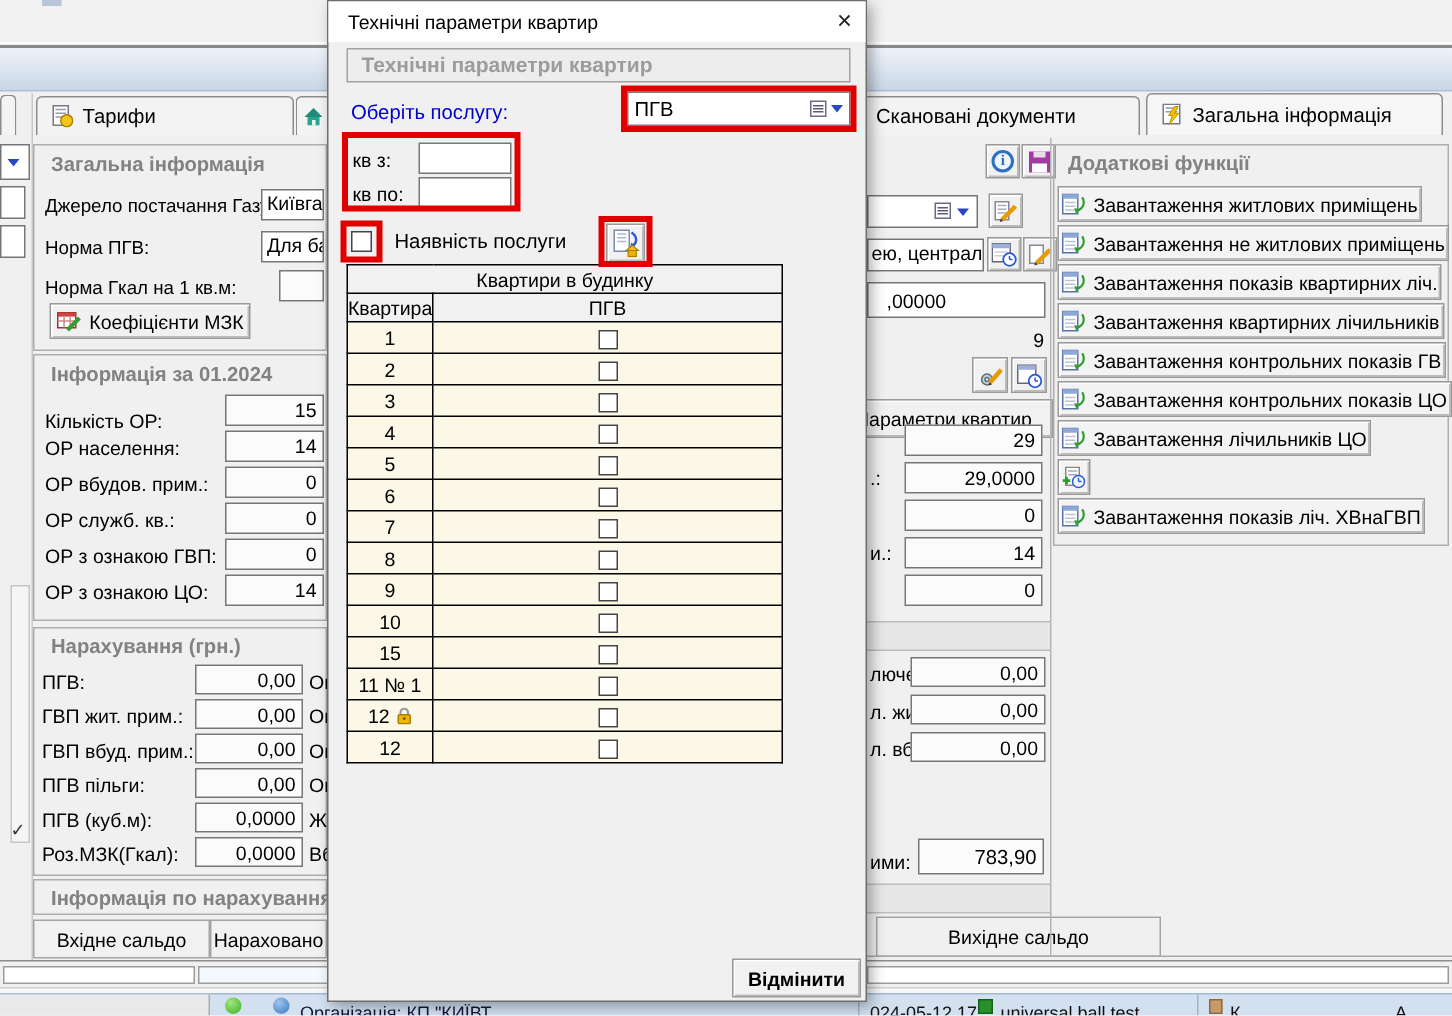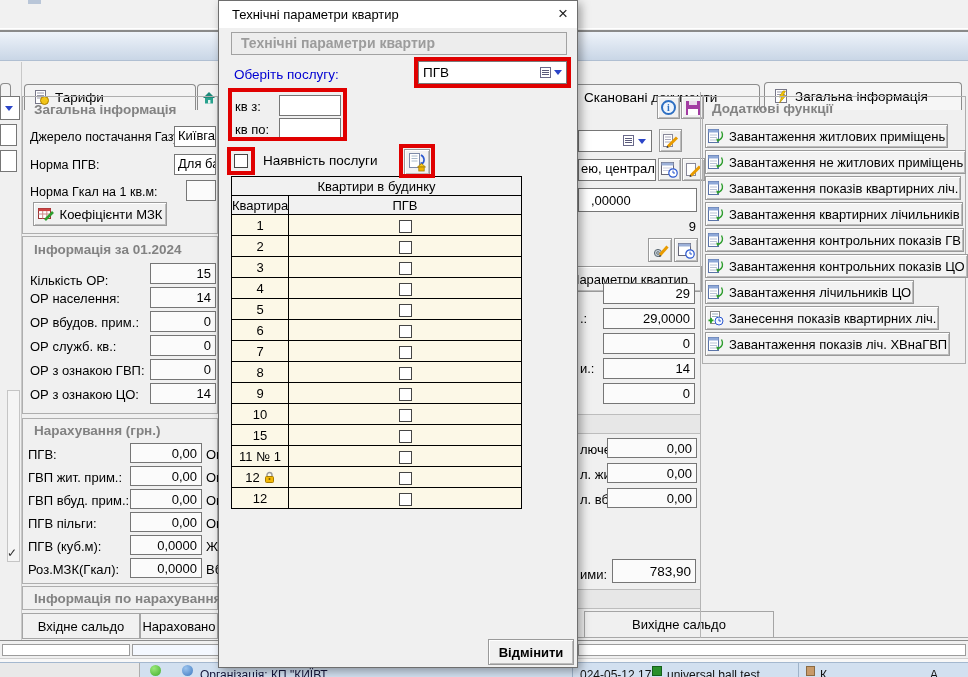--- a/index.html
+++ b/index.html
@@ -10,21 +10,21 @@
 .lbl{position:absolute;font-size:12.5px;white-space:nowrap;}
 .lbl13{position:absolute;font-size:13px;white-space:nowrap;}
 .field{position:absolute;background:#fbfbfb;border:1px solid #767676;font-size:13px;line-height:18px;overflow:hidden;white-space:nowrap;}
 .white{background:#fff;}
 .val{text-align:right;padding:1px 4px 0 0;}
 .btn{position:absolute;background:#f1f1f1;border:1px solid #9a9a9a;box-shadow:inset 1px 1px 0 #ffffff,inset -1px -1px 0 #bcbcbc;display:flex;align-items:center;justify-content:center;font-size:13px;}
 .rbtn{justify-content:flex-start;gap:5px;padding:0 2px;white-space:nowrap;height:24px;background:#f3f3f3;}
 .ghead{position:absolute;color:#828282;font-weight:bold;font-size:13.5px;white-space:nowrap;}
 .gbox{position:absolute;border:1px solid #aeaeae;}
 .redbox{position:absolute;border:4px solid #e00000;z-index:5;}
-.tab{position:absolute;display:flex;align-items:center;gap:6px;padding:0 9px;background:#f3f3f3;border:1px solid #8c8c8c;border-bottom:none;border-radius:4px 4px 0 0;font-size:13.5px;white-space:nowrap;margin-top:20px;}
+.tab{position:absolute;display:flex;align-items:center;gap:6px;padding:0 9px;background:#f3f3f3;border:1px solid #8c8c8c;border-bottom:none;border-radius:4px 4px 0 0;font-size:13.5px;white-space:nowrap;}
 .cb{display:inline-block;width:13px;height:13px;background:#fff;border:1px solid #454545;vertical-align:middle;}
 #topstrip{left:0;top:0;width:968px;height:29px;background:#f1f1f1;border-bottom:1px solid #ffffff;}
 #topline{left:0;top:30px;width:968px;height:2px;background:#8a8a8a;}
 #toolbar{left:0;top:32px;width:968px;height:29px;background:linear-gradient(#eef3fa,#c9d6e6);border-bottom:1px solid #b0bfd2;}
 #dialog{position:absolute;left:218px;top:0;width:360px;height:668px;background:#f0f0f0;border:1px solid #6e6e6e;box-shadow:3px 3px 9px rgba(0,0,0,.35);z-index:10;}
 #dlg-titlebar{position:absolute;left:0;top:0;width:358px;height:27px;background:#fff;}
 #dlg-title{position:absolute;left:13px;top:6px;font-size:13px;}
 #dlg-close{position:absolute;left:332px;top:2px;width:24px;height:22px;display:flex;align-items:center;justify-content:center;font-size:17px;color:#222;}
 #dlg-header-field{position:absolute;left:12px;top:31px;width:336px;height:23px;background:#ededed;border:1px solid #a2a2a2;color:#9c9c9c;font-weight:bold;font-size:14px;padding:2px 0 0 9px;}
 #svc-label{position:absolute;left:15px;top:66px;color:#0000d2;font-size:13.5px;}
@@ -502,21 +502,20 @@
       <svg class="bicon" width="16" height="15" viewBox="0 0 16 15">
         <rect x="2.5" y="0.5" width="9" height="12" fill="#fff" stroke="#888"></rect>
         <line x1="4" y1="3" x2="10" y2="3" stroke="#99aabb"></line>
         <line x1="4" y1="5.5" x2="10" y2="5.5" stroke="#99aabb"></line>
         <circle cx="11" cy="10" r="4" fill="#f4f8ff" stroke="#2b58d0"></circle>
         <line x1="11" y1="10" x2="11" y2="7.5" stroke="#2b58d0"></line>
         <line x1="11" y1="10" x2="13" y2="10" stroke="#2b58d0"></line>
         <rect x="0.5" y="8.5" width="5" height="1.8" fill="#23a023"></rect>
         <rect x="2.1" y="6.9" width="1.8" height="5" fill="#23a023"></rect>
       </svg>
-      <span>Занесення показів квартирних ліч.</span>
     </div>
     <div class="btn rbtn" style="left:705px;top:332px">
       <svg class="bicon" width="16" height="15" viewBox="0 0 16 15">
         <rect x="0.5" y="0.5" width="10" height="13" fill="#ffffff" stroke="#5b74a8"></rect>
         <rect x="0.5" y="0.5" width="10" height="3" fill="#8ea8d8"></rect>
         <line x1="2" y1="6" x2="9" y2="6" stroke="#b9c2d6"></line>
         <line x1="2" y1="8.5" x2="9" y2="8.5" stroke="#b9c2d6"></line>
         <line x1="2" y1="11" x2="9" y2="11" stroke="#b9c2d6"></line>
         <path d="M13.5 2.5 C15.5 6 14.5 9.5 11 11.2" fill="none" stroke="#2f9e2f" stroke-width="1.4"></path>
         <polygon points="9.3,13.3 8.2,9.6 12.6,10.6" fill="#2f9e2f"></polygon>

